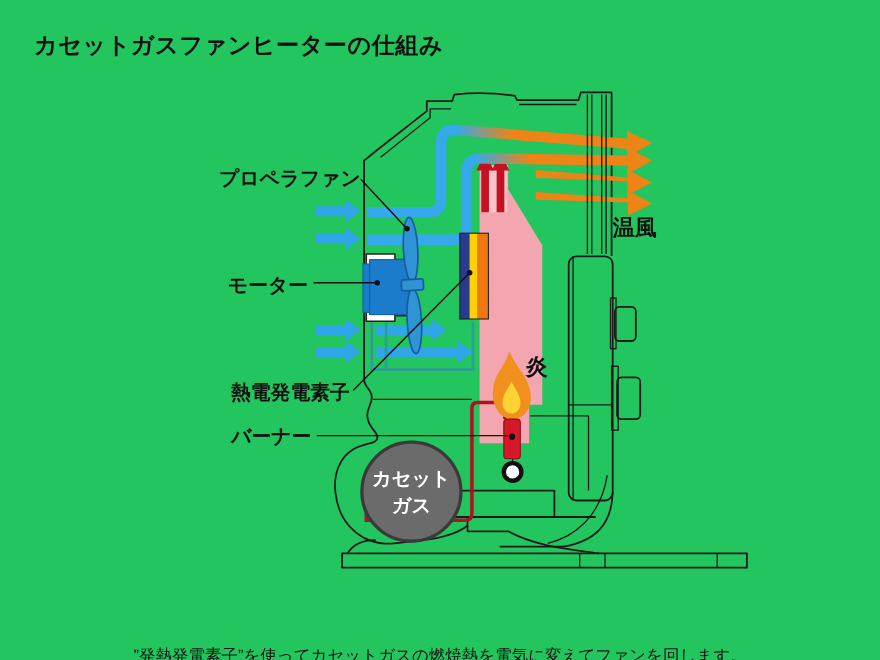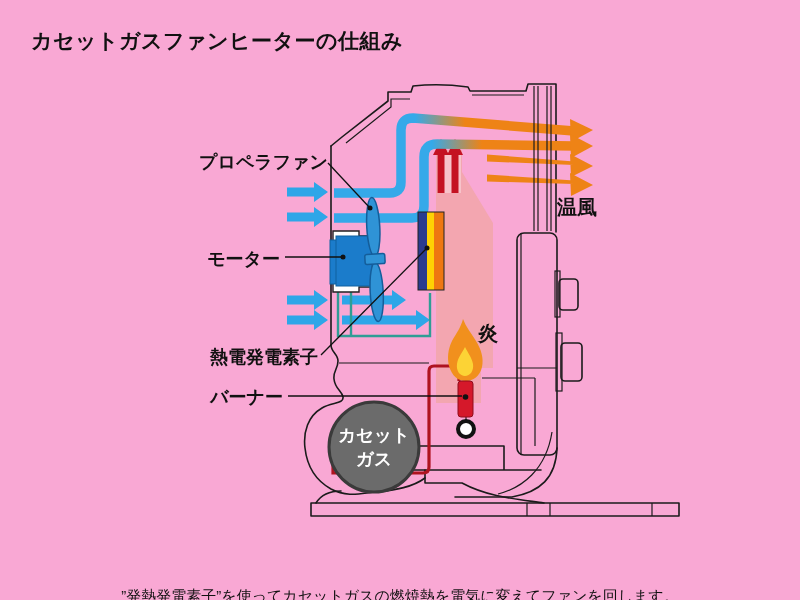--- a/index.html
+++ b/index.html
@@ -1,16 +1,16 @@
 <!DOCTYPE html>
 <html><head>
 <meta charset="utf-8">
 <style>
   html,body{margin:0;padding:0;background:#fff;}
-  #stage{position:relative;width:800px;height:600px;background:#f9a8d4;overflow:hidden;
+  #stage{position:relative;width:800px;height:600px;background:#22c55e;overflow:hidden;
          font-family:"Liberation Sans","DejaVu Sans",sans-serif;color:#111;}
   #page-title{position:absolute;left:31px;top:27px;font-size:21px;font-weight:bold;letter-spacing:.5px;}
   #caption{position:absolute;left:0;right:0;top:551px;text-align:center;font-size:15px;color:#111;margin-top:36px;}
   svg{position:absolute;left:0;top:0;}
   .outline{fill:none;stroke:#1b1b1b;stroke-width:1.6;stroke-linejoin:round;stroke-linecap:round;}
   .thin{fill:none;stroke:#1b1b1b;stroke-width:1.2;}
   .ptr{stroke:#111;stroke-width:1.3;fill:none;}
   text.lbl{font-family:"Liberation Sans","DejaVu Sans",sans-serif;font-size:18px;font-weight:bold;fill:#111;}
   text.big{font-size:20px;}
   text.cas{font-size:17.5px;fill:#ffffff;}

